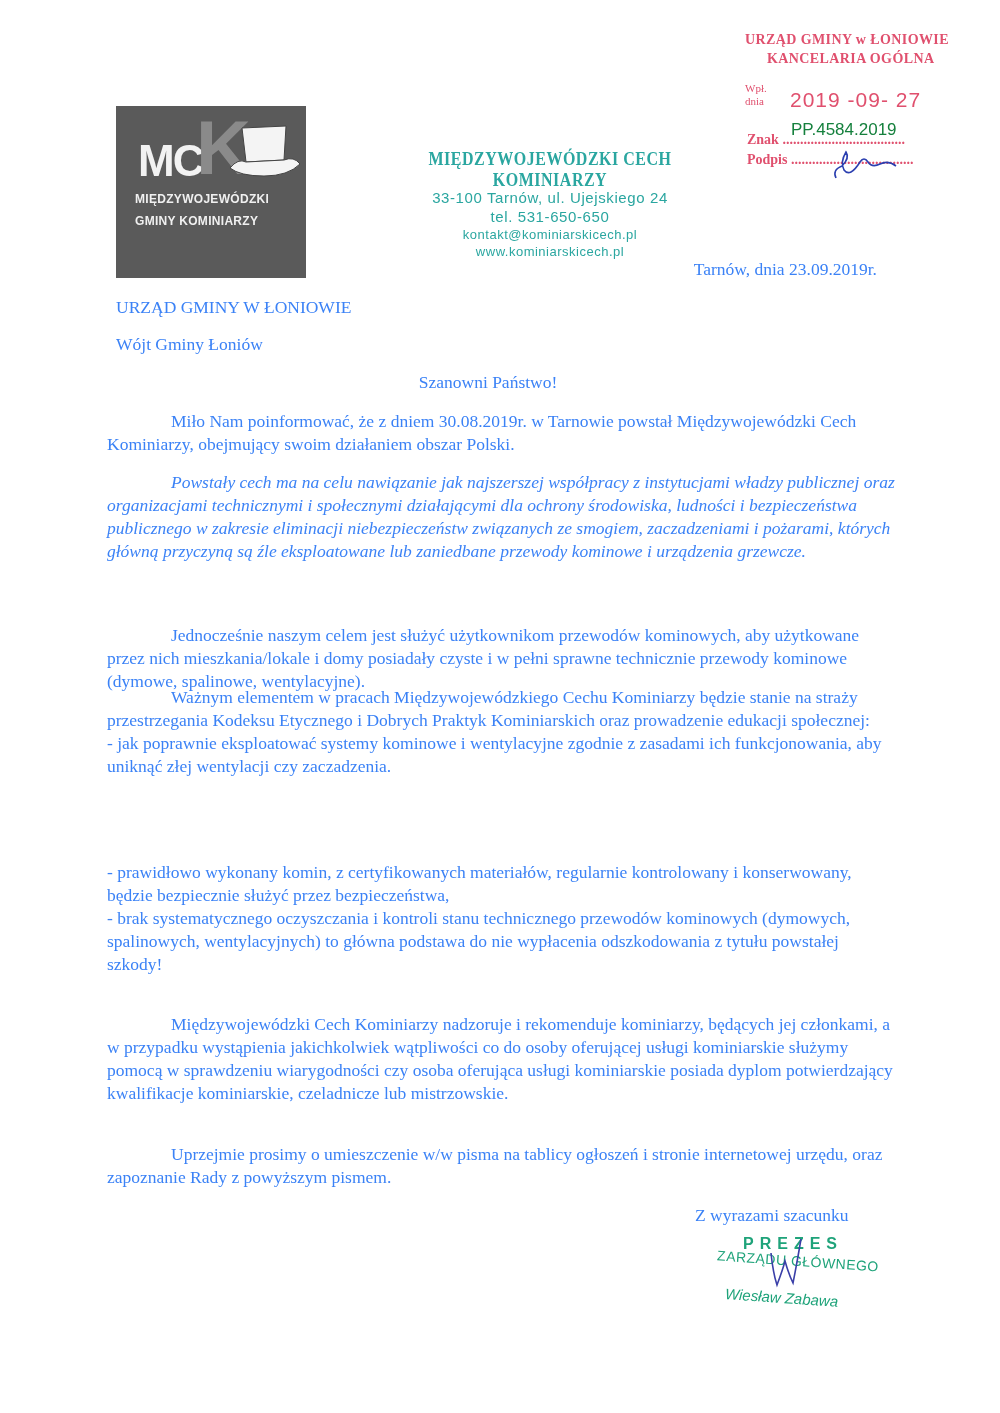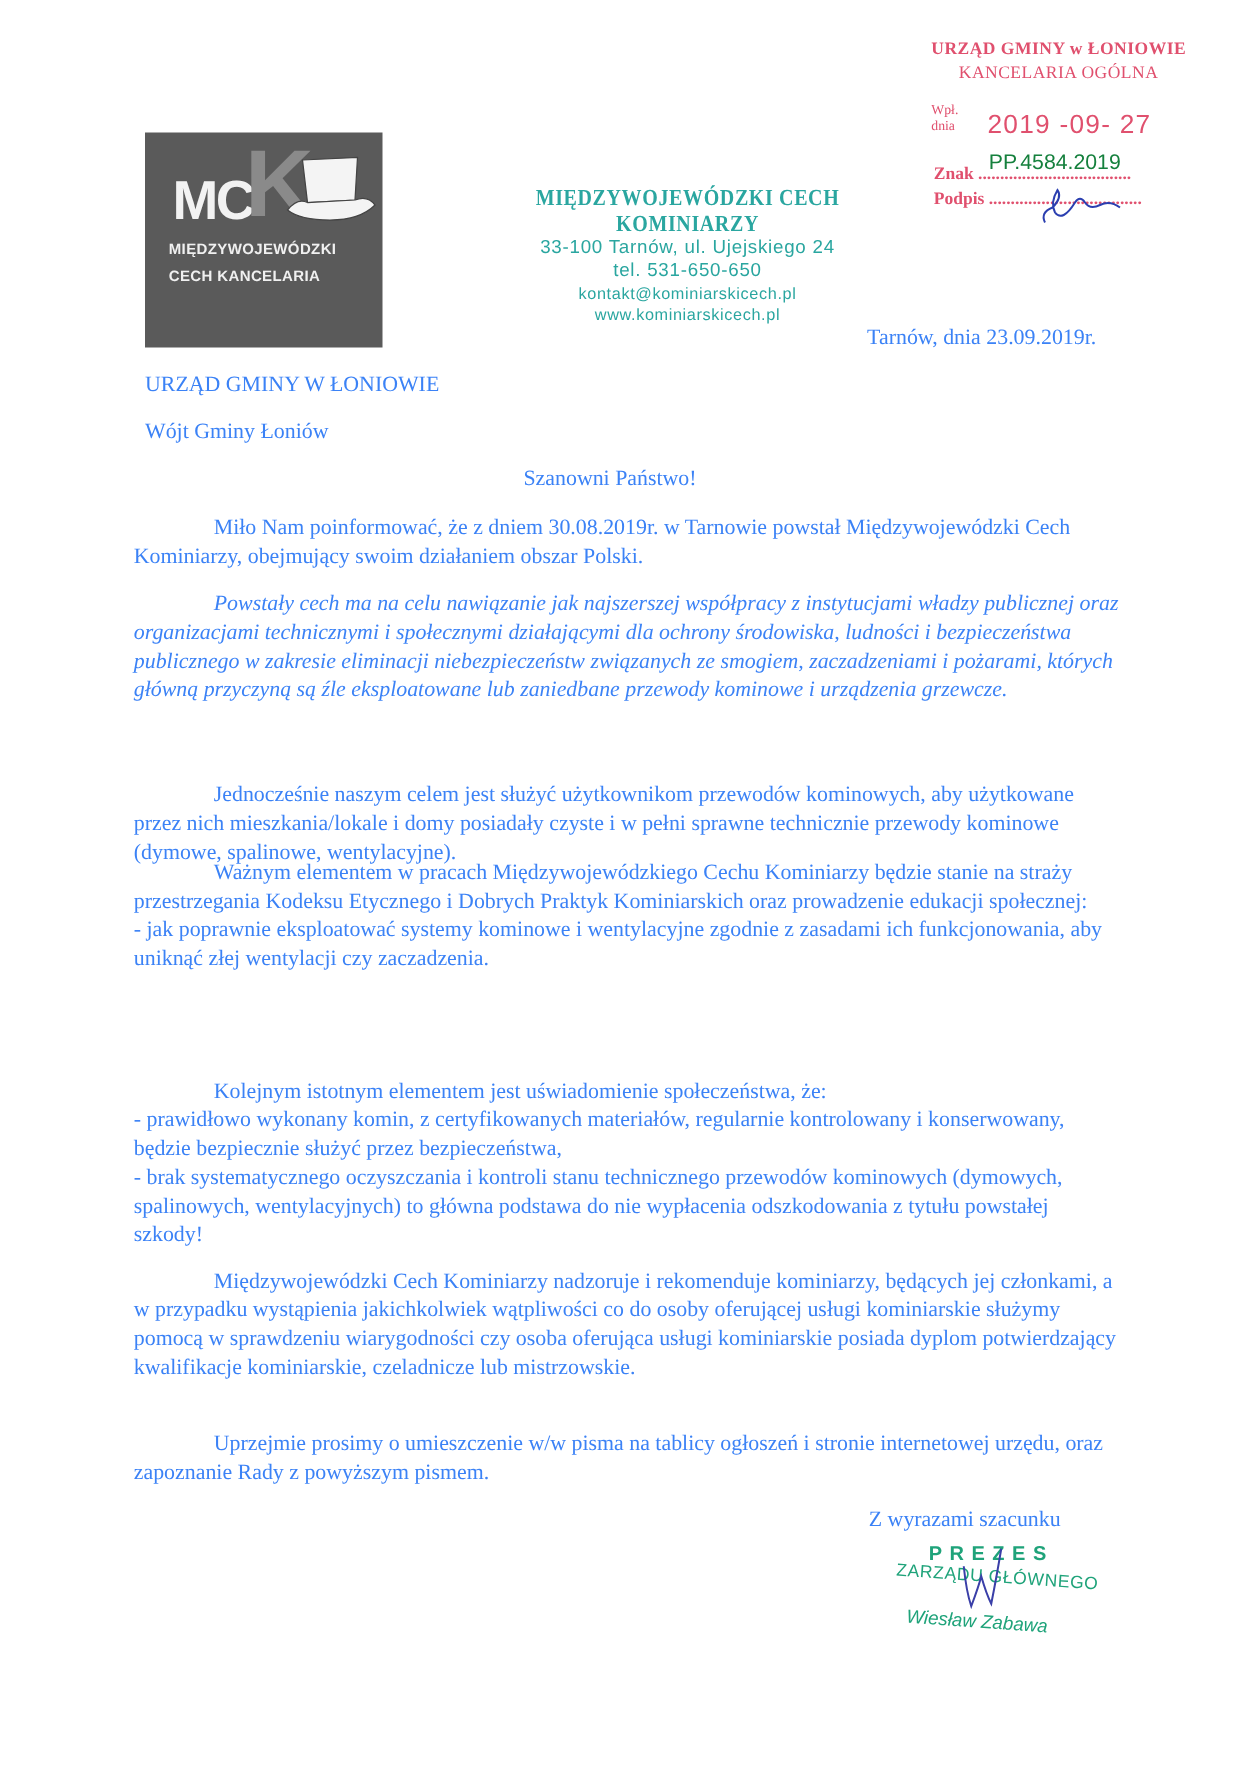--- a/index.html
+++ b/index.html
@@ -16,21 +16,21 @@
 
   
   .hdr { left:385px; top:152px; width:330px; text-align:center; color:#2aa6a0; font-family:"Liberation Sans", sans-serif; }
   .hdr .org { font-family:"Liberation Serif", serif; font-size:16px; font-weight:bold; letter-spacing:0.5px; transform:scaleY(1.15); }
   .hdr .line { font-size:15px; line-height:19px; letter-spacing:0.6px; }
   .hdr .small { font-size:13px; line-height:17px; letter-spacing:0.5px; }
 
   
   .stamp { left:735px; top:30px; width:230px; color:#e0506e; font-family:"Liberation Serif", serif; }
   .stamp .t1 { position:absolute; left:10px; top:2px; font-size:14px; font-weight:bold; letter-spacing:0.4px; white-space:nowrap; }
-  .stamp .t2 { position:absolute; left:32px; top:21px; font-size:14px; font-weight:normal; letter-spacing:0.4px; white-space:nowrap; }
+  .stamp .t2 { position:absolute; left:32px; top:21px; font-size:14px; font-weight:bold; letter-spacing:0.4px; white-space:nowrap; }
   .stamp .wpl { position:absolute; left:10px; top:52px; font-size:11px; line-height:13px; }
   .stamp .date { position:absolute; left:55px; top:58px; font-family:"Liberation Sans", sans-serif; font-size:21px; letter-spacing:1px; }
   .stamp .znak { position:absolute; left:12px; top:102px; font-size:14px; font-weight:bold; white-space:nowrap; }
   .stamp .podpis { position:absolute; left:12px; top:122px; font-size:14px; font-weight:bold; white-space:nowrap; }
   .stamp .hand { position:absolute; left:56px; top:90px; font-family:"Liberation Sans", sans-serif; color:#15803d; font-size:17px; }
 
   
   .txt { font-family:"Liberation Serif", serif; font-size:17.5px; line-height:23px; color:#3b82f6; }
   .city-date { right:123px; top:258px; }
   .recipient1 { left:116px; top:296px; }
@@ -51,21 +51,21 @@
 <body>
 
 <div class="abs logo">
   <span class="mc">MC</span>
   <span class="k">K</span>
   <svg class="hat" width="75" height="60" viewBox="0 0 75 60">
     <path d="M14 4 L58 2 L56 36 L18 38 Z" fill="#f4f4f4" stroke="#444" stroke-width="1"></path>
     <path d="M2 44 Q10 34 18 38 L56 36 Q66 32 72 40 Q60 52 36 52 Q12 52 2 44 Z" fill="#f4f4f4" stroke="#444" stroke-width="1"></path>
   </svg>
   <span class="l1">MIĘDZYWOJEWÓDZKI</span>
-  <span class="l2">CECH KANCELARIA</span>
+  <span class="l2">GMINY KOMINIARZY</span>
 </div>
 
 <div class="abs hdr">
   <div class="org">MIĘDZYWOJEWÓDZKI CECH KOMINIARZY</div>
   <div class="line">33-100 Tarnów, ul. Ujejskiego 24</div>
   <div class="line">tel. 531-650-650</div>
   <div class="small">kontakt@kominiarskicech.pl</div>
   <div class="small">www.kominiarskicech.pl</div>
 </div>
 
@@ -98,21 +98,20 @@
 <div class="para txt" style="top:601px;margin-top:23px;">
   <p class="ind">Jednocześnie naszym celem jest służyć użytkownikom przewodów kominowych, aby użytkowane przez nich mieszkania/lokale i domy posiadały czyste i w pełni sprawne technicznie przewody kominowe (dymowe, spalinowe, wentylacyjne).</p>
 </div>
 
 <div class="para txt" style="top:686px;">
   <p class="ind">Ważnym elementem w pracach Międzywojewódzkiego Cechu Kominiarzy będzie stanie na straży przestrzegania Kodeksu Etycznego i Dobrych Praktyk Kominiarskich oraz prowadzenie edukacji społecznej:</p>
   <p>- jak poprawnie eksploatować systemy kominowe i wentylacyjne zgodnie z zasadami ich funkcjonowania, aby uniknąć złej wentylacji czy zaczadzenia.</p>
 </div>
 
 <div class="para txt" style="top:861px;">
-  <p class="ind">Kolejnym istotnym elementem jest uświadomienie społeczeństwa, że:</p>
   <p>- prawidłowo wykonany komin, z certyfikowanych materiałów, regularnie kontrolowany i konserwowany, będzie bezpiecznie służyć przez bezpieczeństwa,</p>
   <p>- brak systematycznego oczyszczania i kontroli stanu technicznego przewodów kominowych (dymowych, spalinowych, wentylacyjnych) to główna podstawa do nie wypłacenia odszkodowania z tytułu powstałej szkody!</p>
 </div>
 
 <div class="para txt" style="top:1013px;">
   <p class="ind">Międzywojewódzki Cech Kominiarzy nadzoruje i rekomenduje kominiarzy, będących jej członkami, a w przypadku wystąpienia jakichkolwiek wątpliwości co do osoby oferującej usługi kominiarskie służymy pomocą w sprawdzeniu wiarygodności  czy osoba  oferująca usługi kominiarskie posiada dyplom potwierdzający kwalifikacje kominiarskie, czeladnicze lub mistrzowskie.</p>
 </div>
 
 <div class="para txt" style="top:1143px;">
   <p class="ind">Uprzejmie prosimy o umieszczenie w/w pisma na tablicy ogłoszeń i stronie internetowej urzędu, oraz zapoznanie Rady z  powyższym pismem.</p>

